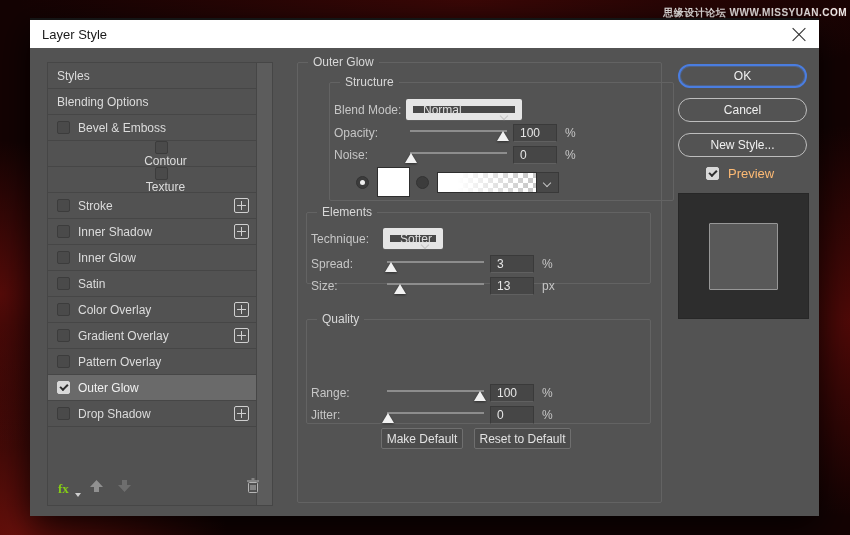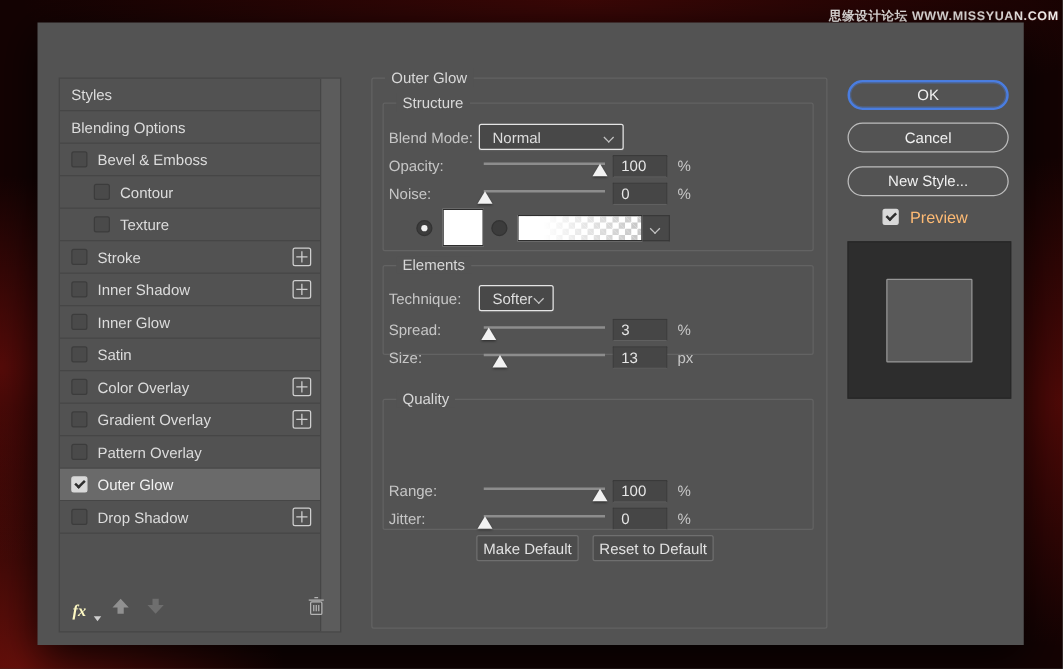--- a/index.html
+++ b/index.html
@@ -45,67 +45,67 @@
   }
   .scrolltrack {
     position:absolute; right:0; top:0; width:16px; height:100%;
     background:#5c5c5c; border-left:1px solid #464646;
   }
   .slist { position:absolute; left:0; top:0; right:16px; }
   .srow {
     position:relative; height:26px; border-bottom:1px solid #464646;
     display:flex; align-items:center; padding-left:9px; cursor:pointer;
   }
-  .srow.indent { padding-left:27px; }
+  .srow.indent { padding-left:27px;flex-direction:column; }
   .srow.selected { background:#6a6a6a; }
   .slabel { font-size:12px; color:#dcdcdc; white-space:nowrap; }
   .srow.selected .slabel { color:#f1f1f1; }
   .cb {
     width:13px; height:13px; margin-right:8px; border-radius:2px;
     background:#4a4a4a; border:1px solid #3c3c3c; position:relative; flex:0 0 auto;
   }
   .cb.checked { background:#d9d9d9; border-color:#d9d9d9; }
   .cb.checked::after {
     content:""; position:absolute; left:2px; top:2px; width:6px; height:3px;
     border-left:2px solid #2e2e2e; border-bottom:2px solid #2e2e2e; transform:rotate(-45deg);
   }
   .plusbtn {
     position:absolute; right:7px; top:5px; width:15px; height:15px;
     border:1px solid #cfcfcf; border-radius:2px;
   }
   .plusbtn::before { content:""; position:absolute; left:2px; top:6px; width:9px; height:1px; background:#cfcfcf; }
   .plusbtn::after  { content:""; position:absolute; left:6px; top:2px; width:1px; height:9px; background:#cfcfcf; }
 
   .sfooter { position:absolute; left:10px; right:12px; bottom:6px; height:20px; }
-  .fx-label { position:absolute; left:0; bottom:2px; font-size:13px; font-style:italic; font-weight:bold; color:#fef9c3; font-family:"Liberation Serif",serif; }
+  .fx-label { position:absolute; left:0; bottom:2px; font-size:13px; font-weight:bold; color:#84cc16; font-family:"Liberation Serif",serif; }
   .fx-tri { position:absolute; left:17px; bottom:2px; width:0; height:0; border-left:3px solid transparent; border-right:3px solid transparent; border-top:4px solid #cfcfcf; }
   .arrow-up { position:absolute; left:31px; bottom:2px; }
   .arrow-down { position:absolute; left:59px; bottom:2px; }
   .trash { position:absolute; right:0; bottom:1px; }
 
   
   .group {
     position:absolute; left:267px; top:44px; width:365px; height:441px;
     border:1px solid #636363; border-radius:2px;
   }
   .legend {
     position:absolute; top:-8px; left:10px; background:#535353; padding:0 5px;
     font-size:12px; color:#d8d8d8; white-space:nowrap;
   }
   .fieldset { position:absolute; left:8px; width:345px; border:1px solid #636363; border-radius:2px; }
-  .fs-structure { top:19px; height:119px; }
+  .fs-structure { top:19px; height:119px;margin-left:23px; }
   .fs-elements  { top:149px; height:72px; }
   .fs-quality   { top:256px; height:105px; }
 
   .frow { position:absolute; left:4px; right:4px; display:flex; align-items:center; }
   .flabel { width:66px; text-align:left; margin-right:6px; font-size:12px; color:#c6c6c6; flex:0 0 auto; white-space:nowrap; }
 
   .dropdown {
     position:relative; height:21px; margin-left:0; background:#484848;
-    border:1px solid #e5e5e5; border-radius:2px; box-shadow:0 1px 0 rgba(255,255,255,.06);
+    border:7px solid #e5e5e5; border-radius:2px; box-shadow:0 1px 0 rgba(255,255,255,.06);
     display:flex; align-items:center; padding:0 10px; cursor:pointer;
   }
   .dropdown .dd-text { font-size:12px; color:#dedede; }
   .chev { position:absolute; right:8px; top:7px; width:6px; height:6px;
     border-right:1px solid #c4c4c4; border-bottom:1px solid #c4c4c4; transform:rotate(45deg); }
   .dd-wide  { width:116px; }
   .dd-small { width:60px; }
 
   .slider { position:relative; width:97px; height:15px; margin-left:4px; flex:0 0 auto; }
   .slider .track { position:absolute; left:0; right:0; top:4px; height:2px; background:#8d8d8d; }
@@ -166,20 +166,24 @@
   .thumbwrap { position:absolute; left:648px; top:175px; width:131px; height:126px; background:#2d2d2d; border:1px solid #272727; }
   .thumb-inner { position:absolute; left:30px; top:29px; width:69px; height:67px; background:#595959; border:1px solid #979797; border-radius:1px; }
 </style>
 </head>
 <body>
 
 <div class="watermark">思缘设计论坛 WWW.MISSYUAN.COM</div>
 
 <div class="dialog">
 
+  <div class="titlebar">
+    <span class="title">Layer Style</span>
+    <span class="close-btn"></span>
+  </div>
 
   <div class="sidebar">
     <div class="scrolltrack"></div>
     <div class="slist">
       <div class="srow">
         <span class="slabel">Styles</span>
       </div>
       <div class="srow">
         <span class="slabel">Blending Options</span>
       </div>

